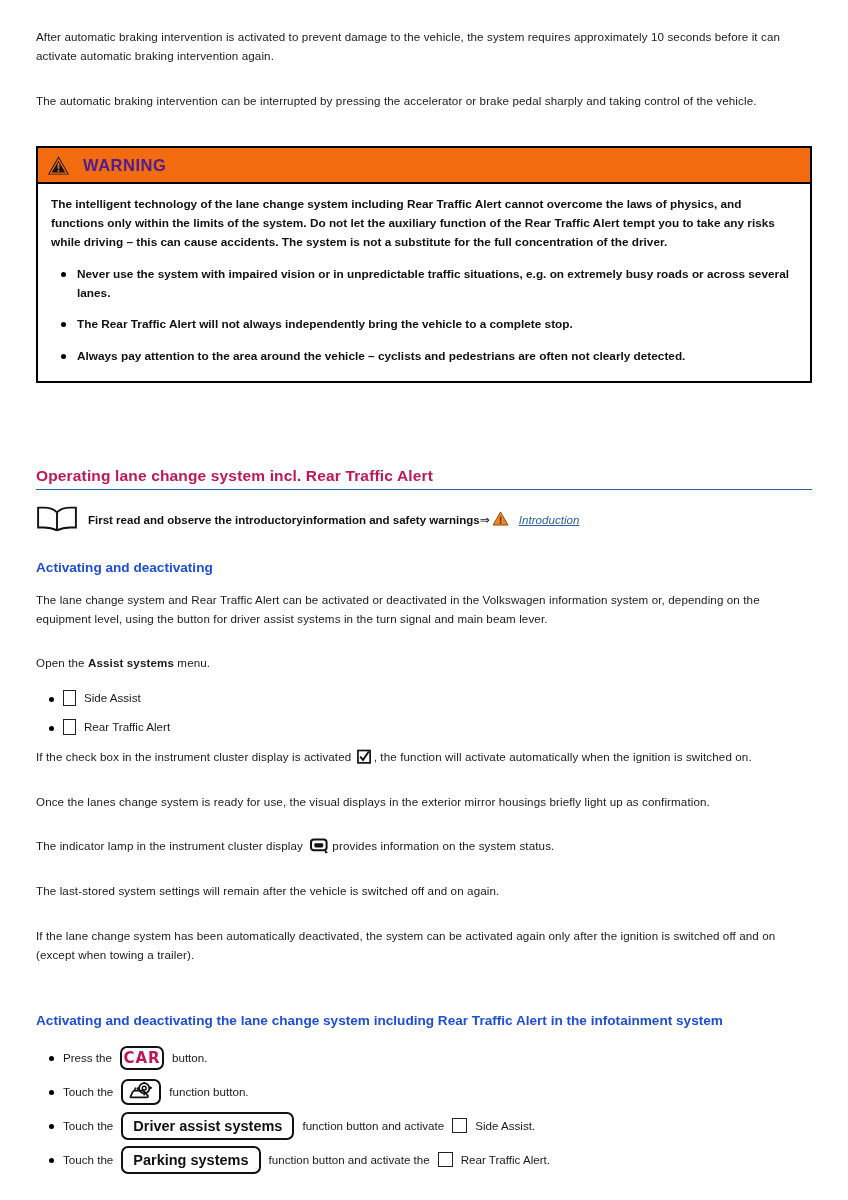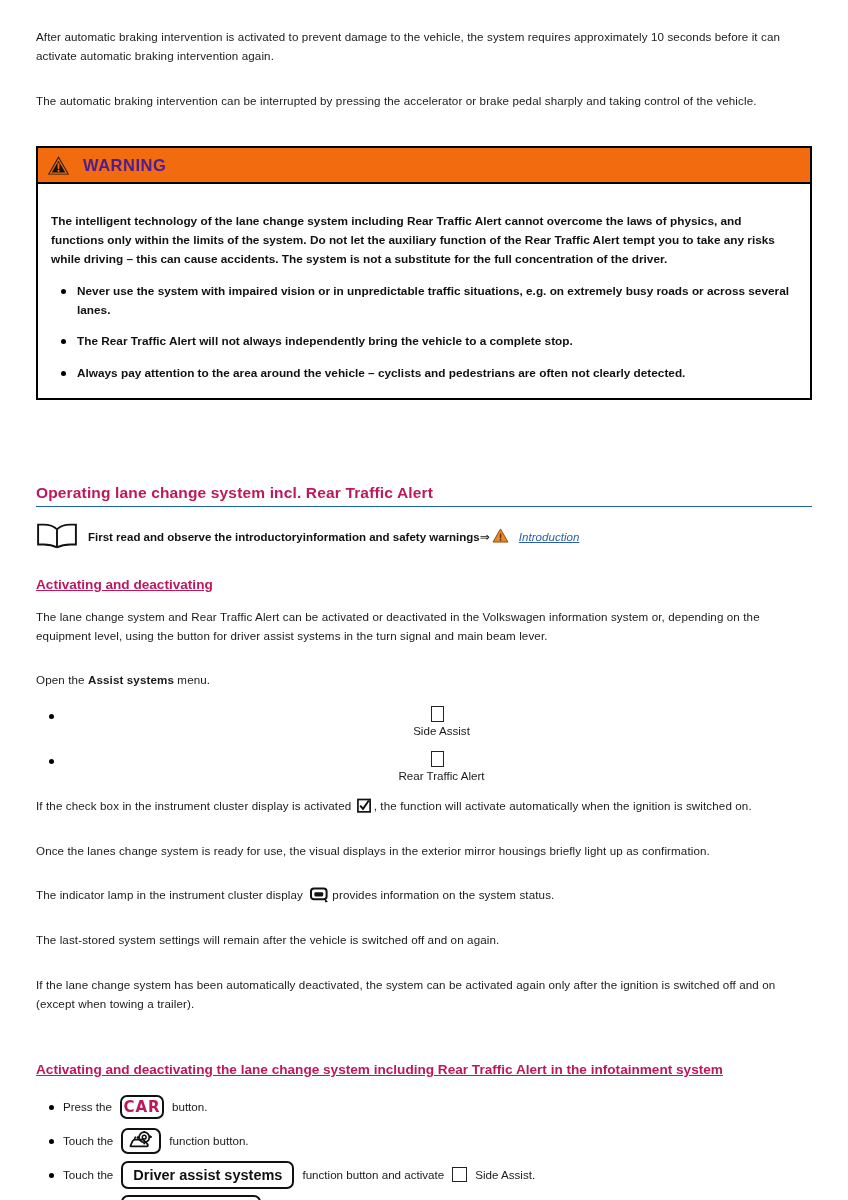--- a/index.html
+++ b/index.html
@@ -53,21 +53,21 @@
     display: block;
   }
   .warning-title {
     font-size: 16.5px;
     font-weight: bold;
     letter-spacing: 0.5px;
     margin-left: 13px;
     color: #4c1d95;
   }
   .warning-body {
-    padding: 28px 14px 13px 13px;
+    padding: 11px 14px 13px 13px;
   }
   .warning-body p {
     margin: 0;
     font-size: 11.8px;
     font-weight: bold;
     line-height: 1.58;
     color: #111;
   }
   ul.warn-list {
     list-style: none;
@@ -130,42 +130,40 @@
     font-weight: normal;
     font-size: 11.6px;
     margin-left: 8px;
   }
 
   
   h3.sub-heading {
     font-size: 13.6px;
     font-weight: bold;
     margin: 26px 0 14px 0;
-    color: #be185d;
+    color: #1d4ed8;
     line-height: 1.4;
-    text-decoration: underline;
   }
   h3.sub-heading.wide { width: 770px; }
 
   
   ul.check-list {
     list-style: none;
     margin: 16px 0 0 0;
     padding: 0;
   }
   ul.check-list li {
     position: relative;
     padding-left: 27px;
     font-size: 11.6px;
     line-height: 1.5;
     margin-bottom: 12px;
     display: flex;
     align-items: center;
     color: #1a1a1a;
-    flex-direction: column;
   }
   ul.check-list li::before {
     content: "";
     position: absolute;
     left: 13px;
     top: 8px;
     width: 5px;
     height: 5px;
     border-radius: 50%;
     background: #000;

